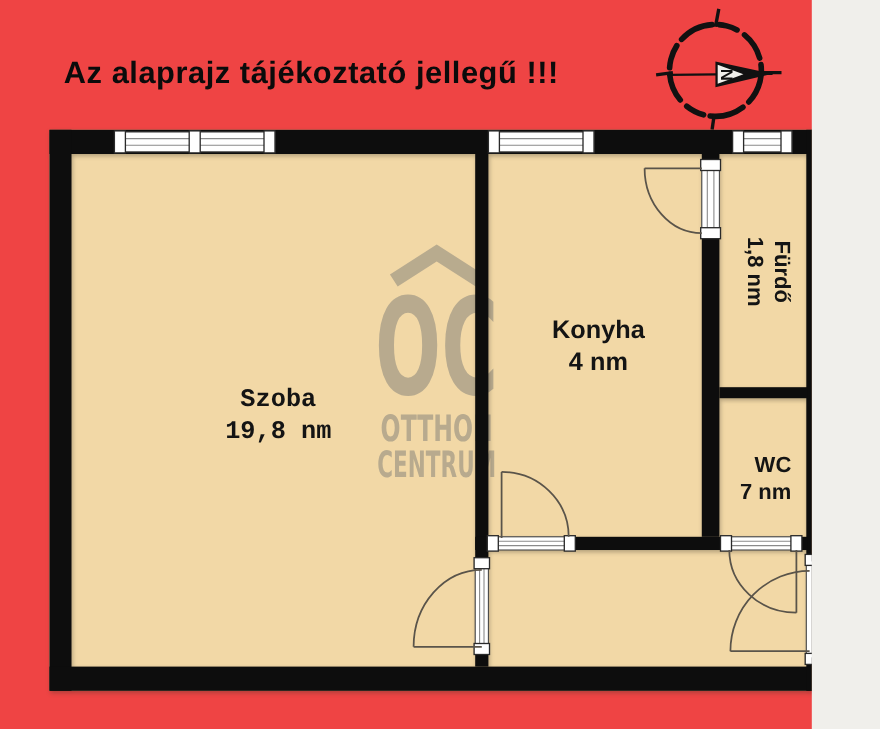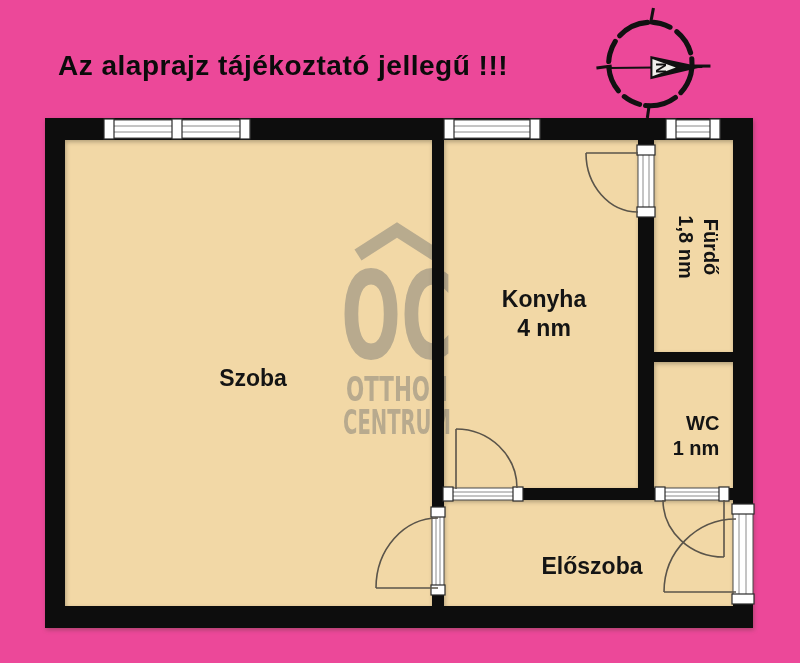--- a/index.html
+++ b/index.html
@@ -1,18 +1,18 @@
 <!DOCTYPE html>
 <html><head>
 <meta charset="utf-8">
 <style>
   html,body{margin:0;padding:0;}
   body{background:#f0efeb;font-family:"Liberation Sans",sans-serif;}
   #canvas{
-    position:relative;width:800px;height:663px;background:#ec4899;overflow:hidden;
+    position:relative;width:738px;height:663px;background:#ef4444;overflow:hidden;
   }
   .page-title{
     position:absolute;left:58px;top:50px;width:520px;
     font-size:28px;font-weight:bold;color:#0b0b0b;letter-spacing:0.5px;
     white-space:nowrap;
   }
   #compass{position:absolute;left:592px;top:6px;width:128px;height:114px;}
   #plan{position:absolute;left:0;top:0;width:800px;height:663px;}
   .room-label{
     position:absolute;transform:translate(-50%,-50%);
@@ -141,32 +141,32 @@
       <rect class="win" x="733" y="510" width="20" height="88"></rect>
       <line class="winline" x1="739" y1="510" x2="739" y2="598"></line>
       <line class="winline" x1="746" y1="510" x2="746" y2="598"></line>
       <rect class="cap" x="732" y="504" width="22" height="10"></rect>
       <rect class="cap" x="732" y="594" width="22" height="10"></rect>
       <line class="leaf" x1="664" y1="592" x2="736" y2="592"></line>
       <path class="swing" d="M736,519 A72,73 0 0 0 664,592"></path>
     </g>
   </svg>
 
-  <div class="room-label" style="left:253px;top:378px;">
+  <div class="room-label" style="left:253px;top:378px;font-family:Liberation Mono, monospace;">
     <div class="rname">Szoba</div>
+    <div class="rarea">19,8 nm</div>
   </div>
   <div class="room-label" style="left:544px;top:314px;">
     <div class="rname">Konyha</div>
     <div class="rarea">4 nm</div>
   </div>
   <div class="room-label small rot" style="left:698px;top:247px;">
     <div class="rname">Fürdő</div>
     <div class="rarea">1,8 nm</div>
   </div>
   <div class="room-label small" style="left:696px;top:436px;text-align:right;">
     <div class="rname">WC</div>
-    <div class="rarea">1 nm</div>
+    <div class="rarea">7 nm</div>
   </div>
   <div class="room-label" style="left:592px;top:566px;">
-    <div class="rname">Előszoba</div>
   </div>
 
 </div>
 
 </body></html>

